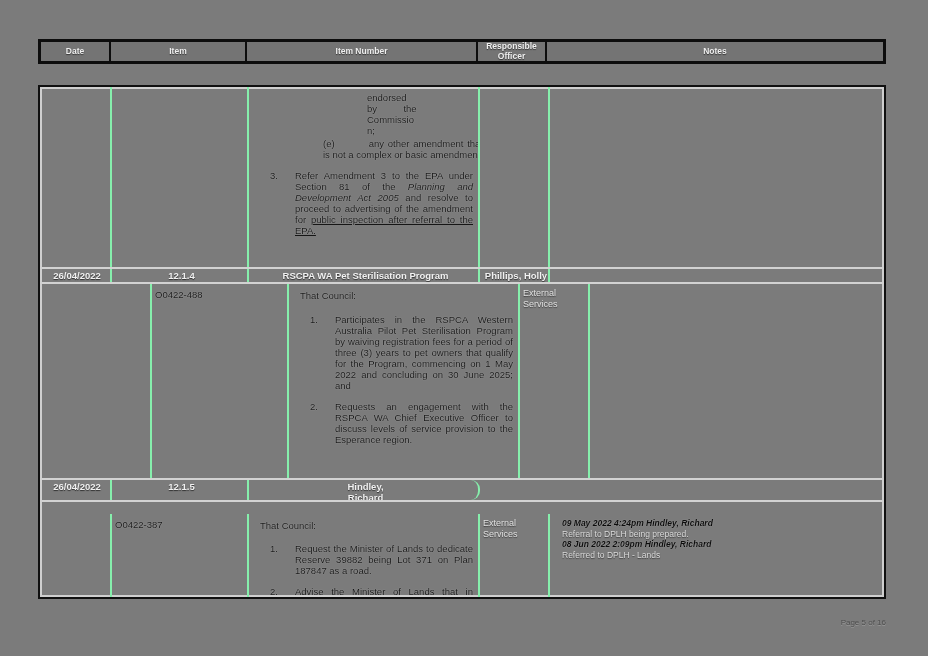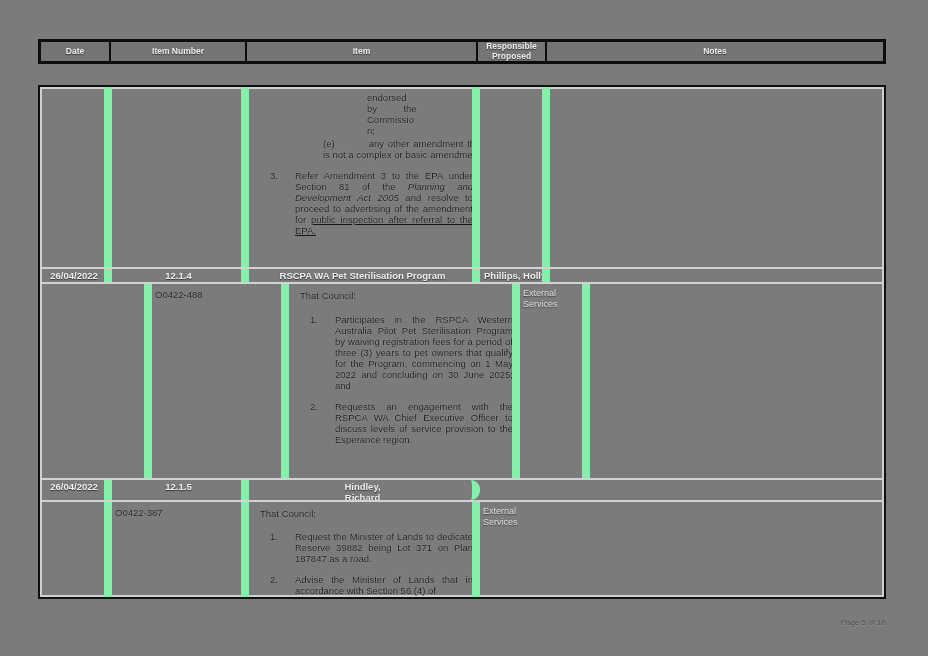--- a/index.html
+++ b/index.html
@@ -24,29 +24,29 @@
   .band .hcell:last-child{border-right:none;}
   
   .sheet{
     position:absolute;left:38px;top:85px;width:848px;height:514px;
     box-sizing:border-box;border:2px solid #101010;
     box-shadow:inset 0 0 0 2px #cfcfcf;
     overflow:hidden;
   }
   .row{display:grid;grid-template-columns:72px 137px 231px 70px 1fr;box-sizing:border-box;}
   .cell{
-    box-sizing:border-box;border-right:8px solid #86efac;
+    box-sizing:border-box;border-right:2px solid #86efac;
     overflow:hidden;position:relative;
   }
   .cell:last-child{border-right:none;}
   .row-cont{height:180px;}
   .row-title{height:17px;border-top:2px solid #d2d2d2;border-bottom:2px solid #d2d2d2;}
   .row-title2{height:24px;border-top:2px solid #d2d2d2;border-bottom:2px solid #d2d2d2;}
   .row-body1{height:194px;margin-left:40px;}
-  .row-body2{height:95px;}
+  .row-body2{height:95px;margin-top:12px;}
   
   .t{
     font-size:9.5px;font-weight:bold;color:#f1f1f1;line-height:10.5px;
     text-shadow:0 1px 1px rgba(0,0,0,.6);
     padding:2px 0 0 4px;white-space:nowrap;text-align:center;
   }
   .t.wrap{white-space:pre-line;border-radius:9px;}
   
   .dk{color:#161616;text-shadow:0 0 1px rgba(255,255,255,.5);}
   .lt{color:#e0e0e0;text-shadow:0 1px 1px rgba(0,0,0,.5);}
@@ -72,23 +72,23 @@
   .footer{
     position:absolute;right:42px;top:618px;
     font-size:8px;color:#4d4d4d;text-shadow:0 1px 0 rgba(255,255,255,.22);
   }
 </style>
 </head>
 <body>
 
 <div class="band">
   <div class="hcell">Date</div>
+  <div class="hcell">Item</div>
   <div class="hcell">Item Number</div>
-  <div class="hcell">Item</div>
-  <div class="hcell">Responsible Proposed</div>
+  <div class="hcell">Responsible Officer</div>
   <div class="hcell">Notes</div>
 </div>
 
 <div class="sheet">
 
   <div class="row row-cont">
     <div class="cell"></div>
     <div class="cell"></div>
     <div class="cell body-txt dk">
       <div class="deep">
@@ -152,17 +152,25 @@
       <div class="pt" style="margin-top:12px;">
         <span class="num">1.</span><span>Request the Minister of Lands to dedicate Reserve 39882 being Lot 371 on Plan 187847 as a road.</span>
       </div>
       <div class="pt">
         <span class="num">2.</span><span>Advise the Minister of Lands that in accordance with Section 56 (4) of</span>
       </div>
     </div>
     <div class="cell">
       <div class="dept lt">External Services</div>
     </div>
+    <div class="cell">
+      <div class="notes">
+        <div class="note-line note-stamp">09 May 2022 4:24pm Hindley, Richard</div>
+        <div class="note-line note-reg">Referral to DPLH being prepared.</div>
+        <div class="note-line note-stamp">08 Jun 2022 2:09pm Hindley, Richard</div>
+        <div class="note-line note-reg">Referred to DPLH - Lands</div>
+      </div>
+    </div>
   </div>
 
 </div>
 
 <div class="footer">Page 5 of 16</div>
 
 </body></html>

